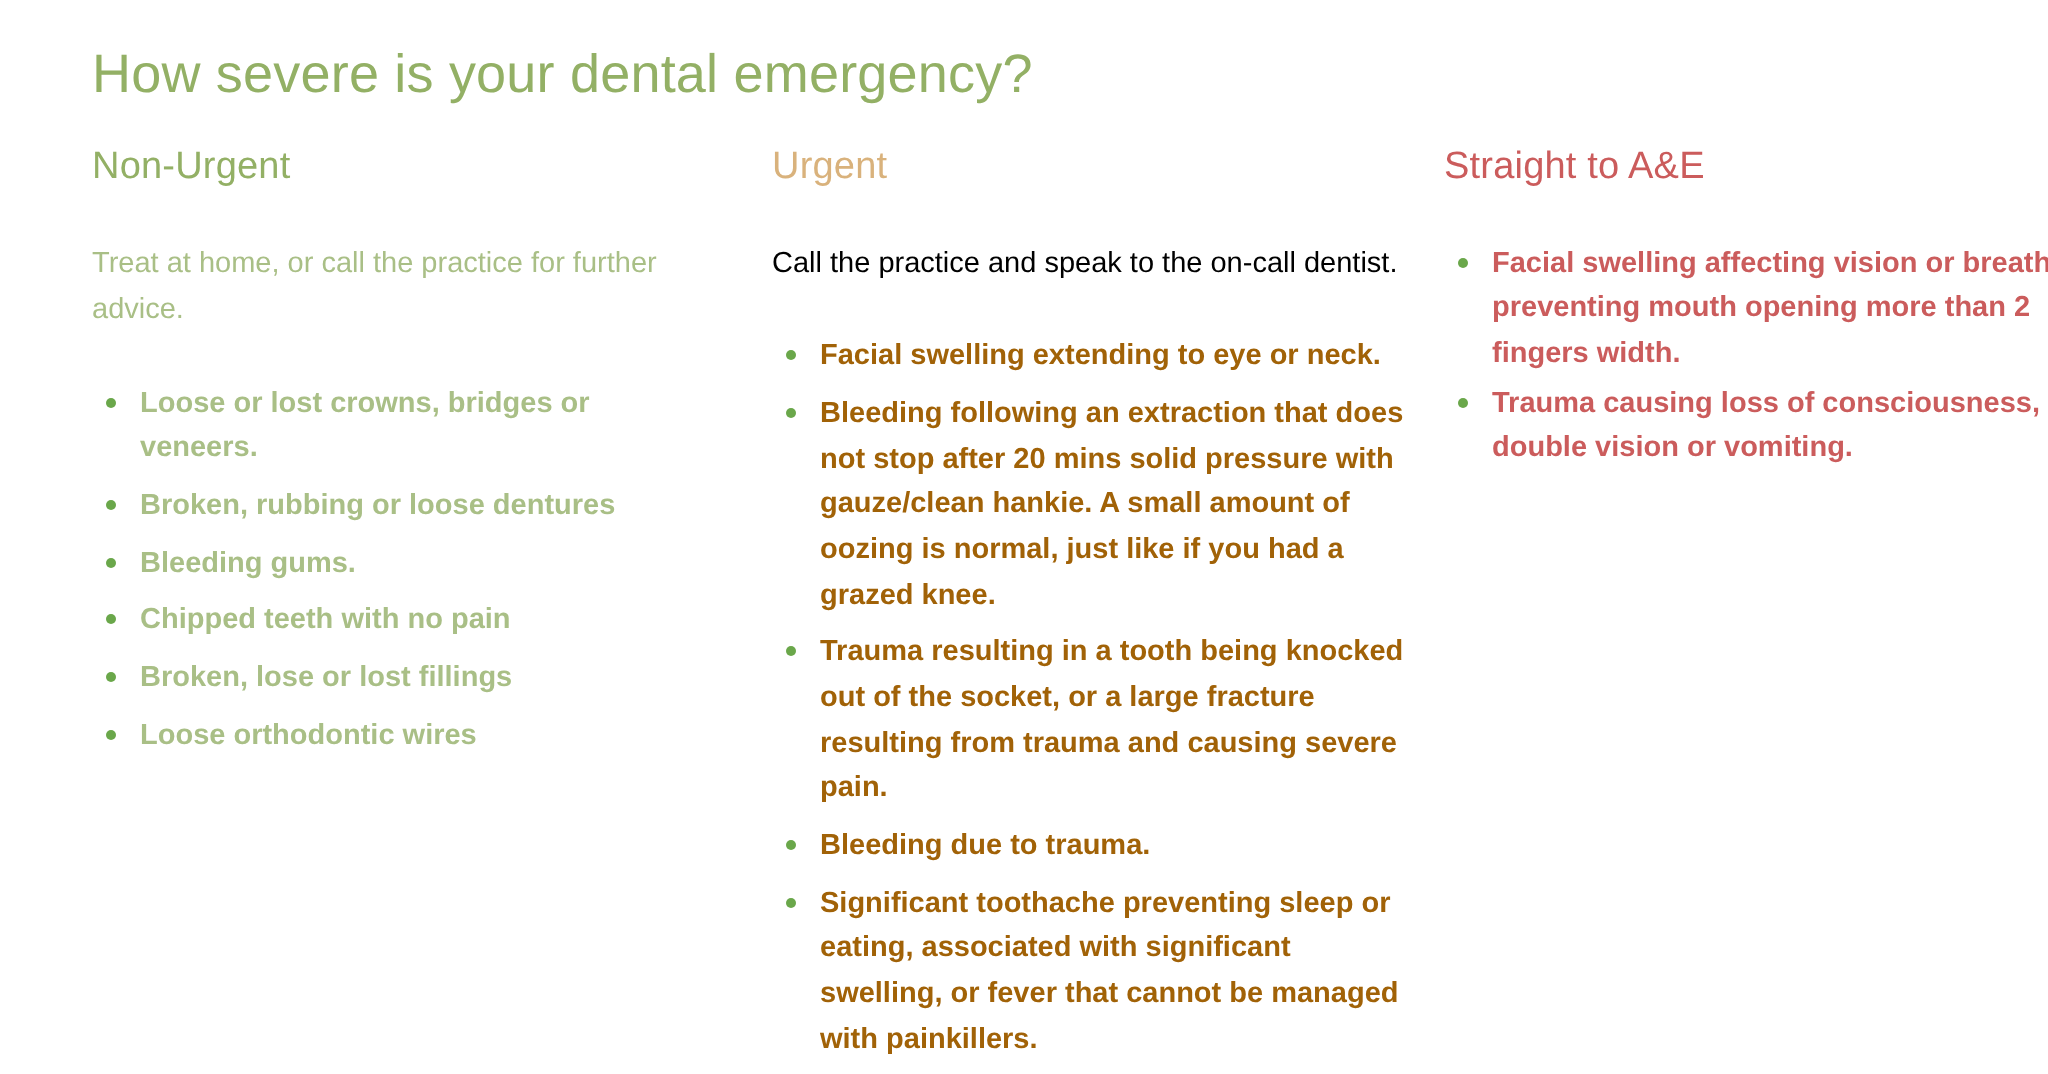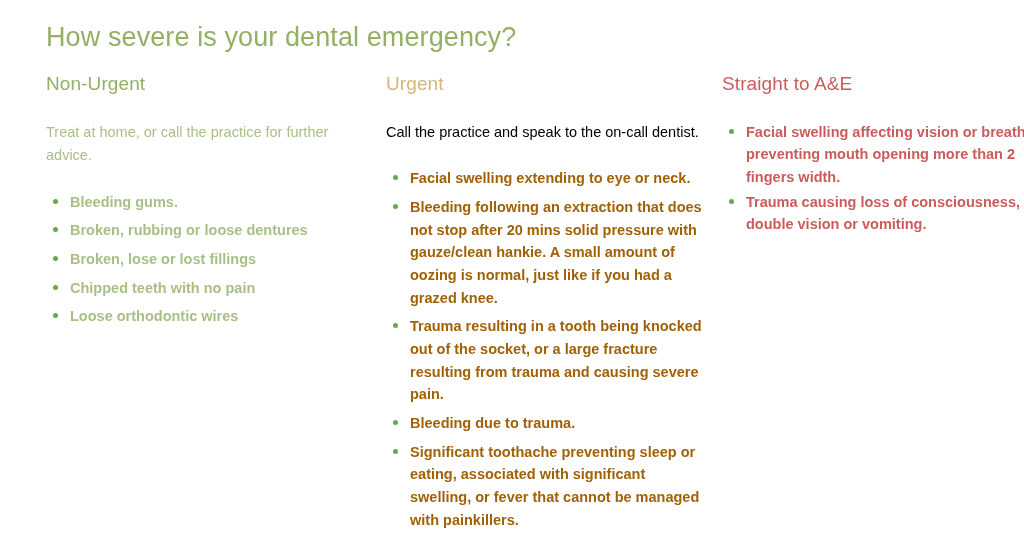--- a/index.html
+++ b/index.html
@@ -122,33 +122,37 @@
   <h1 class="page-title">How severe is your dental emergency?</h1>
 
   <div class="columns">
 
     <div class="column col-1">
       <h2 class="col-heading">Non-Urgent</h2>
       <p class="col-intro">Treat at home, or call the practice for further advice.</p>
       <ul class="col-list">
         <li>
           <span class="bullet"></span>
+          <span>Loose or lost crowns, bridges or veneers.</span>
+        </li>
+        <li>
+          <span class="bullet"></span>
+          <span>Broken, rubbing or loose dentures</span>
+        </li>
+        <li>
+          <span class="bullet"></span>
           <span>Bleeding gums.</span>
         </li>
         <li>
           <span class="bullet"></span>
-          <span>Broken, rubbing or loose dentures</span>
+          <span>Chipped teeth with no pain</span>
         </li>
         <li>
           <span class="bullet"></span>
           <span>Broken, lose or lost fillings</span>
-        </li>
-        <li>
-          <span class="bullet"></span>
-          <span>Chipped teeth with no pain</span>
         </li>
         <li>
           <span class="bullet"></span>
           <span>Loose orthodontic wires</span>
         </li>
       </ul>
     </div>
 
     <div class="column col-2">
       <h2 class="col-heading">Urgent</h2>

